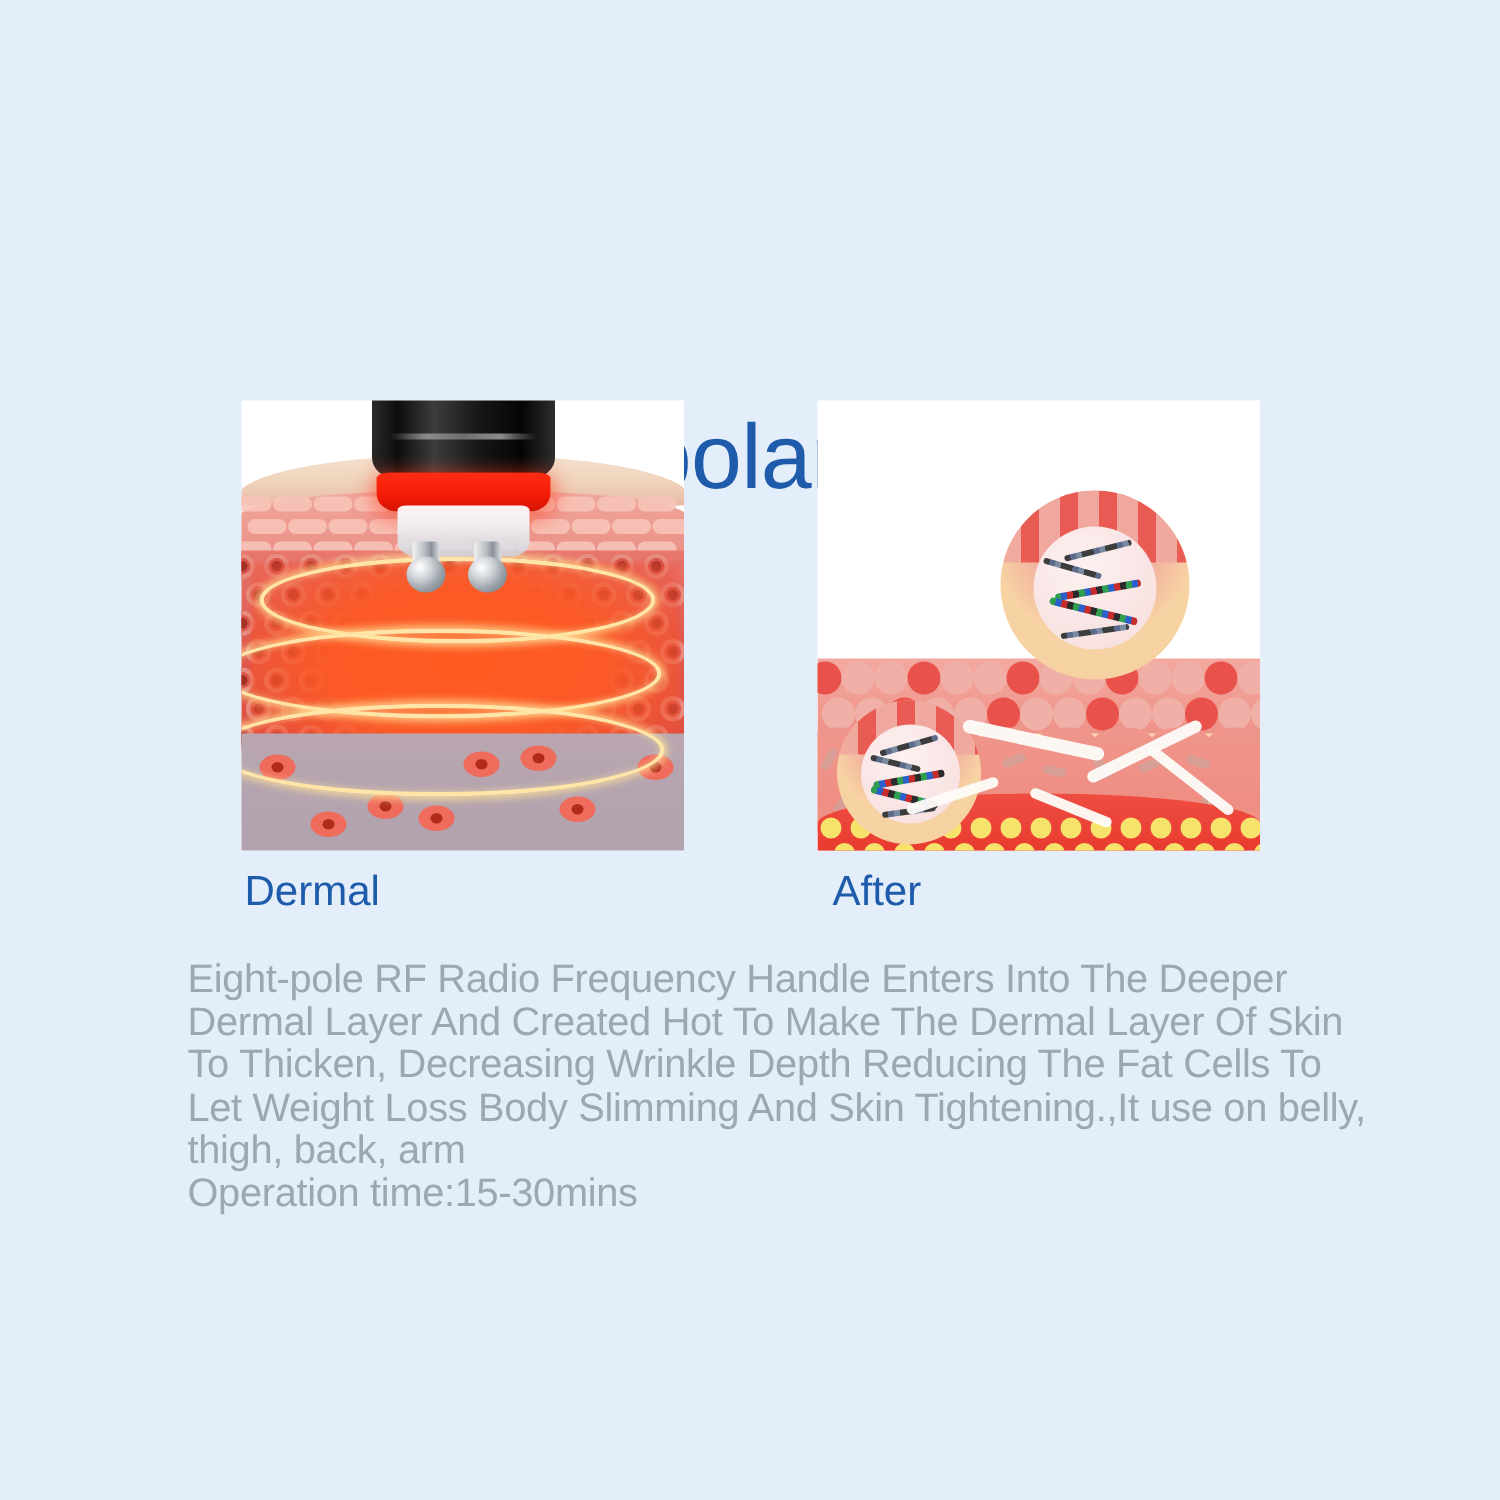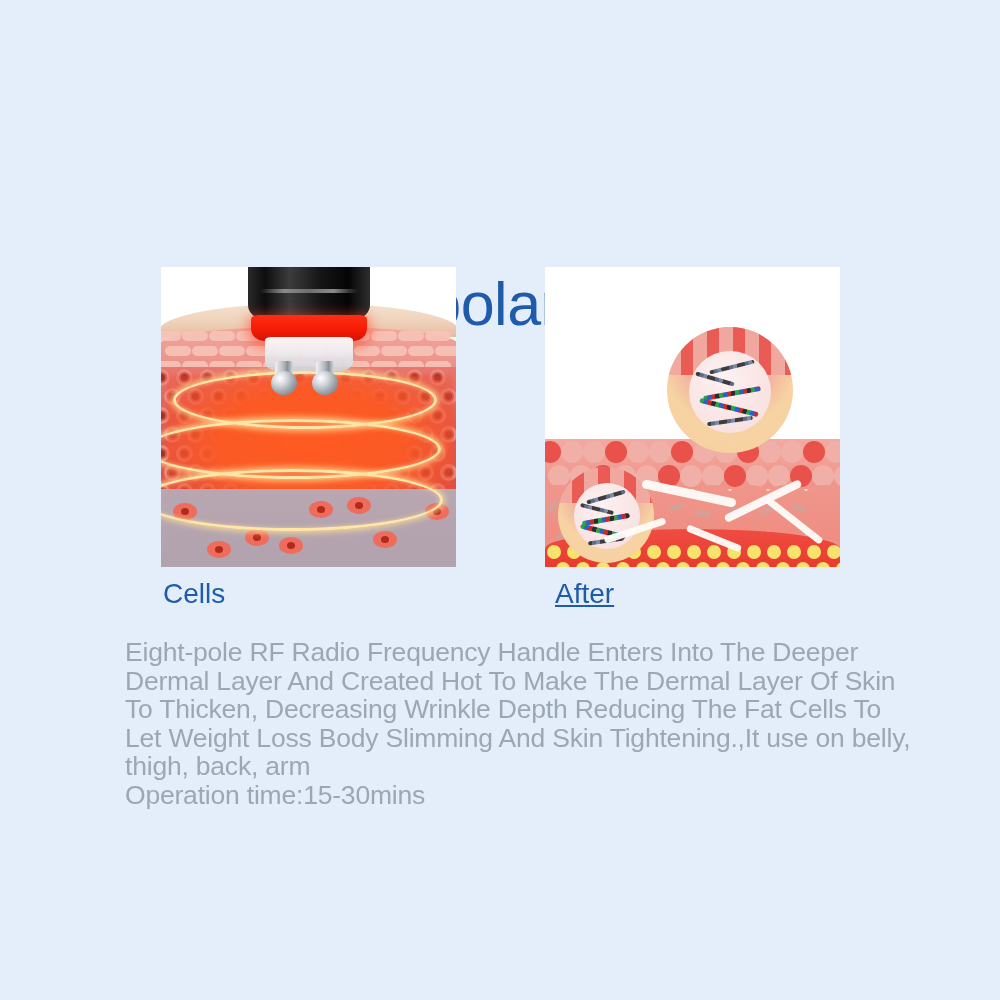--- a/index.html
+++ b/index.html
@@ -80,21 +80,21 @@
 
   .panel-caption {
     position: absolute;
     top: 578px;
     font-size: 28px;
     color: #1f5bab;
     font-weight: 400;
     white-space: nowrap;
   }
   #caption-before { left: 163px; }
-  #caption-after  { left: 555px; text-decoration: underline; }
+  #caption-after  { left: 555px; }
 
   
   #bf-stage { position: absolute; inset: 0; }
   
   #bf-surface {
     position: absolute;
     left: -2px; top: 36px;
     width: 300px; height: 34px;
     background: linear-gradient(180deg,#f4e2cf 0%, #efd2bb 55%, #e9b9a4 100%);
     border-radius: 50% 50% 0 0 / 28px 28px 0 0;
@@ -679,21 +679,21 @@
         <span class="ball"></span>
       </div>
       <div class="bf-electrode" id="bf-el-right">
         <span class="stem"></span>
         <span class="ball"></span>
       </div>
     </div>
 
   </div>
 </div>
-<div class="panel-caption" id="caption-before">Cells</div>
+<div class="panel-caption" id="caption-before">Dermal</div>
 
 <div class="panel" id="panel-after">
   <div id="af-stage">
 
     <div id="af-epi">
         <span class="af-epi-cell dark" style="left: -6px; top: 2px;"></span>
         <span class="af-epi-cell" style="left: 16px; top: 2px;"></span>
         <span class="af-epi-cell" style="left: 38px; top: 2px;"></span>
         <span class="af-epi-cell dark" style="left: 60px; top: 2px;"></span>
         <span class="af-epi-cell" style="left: 82px; top: 2px;"></span>

